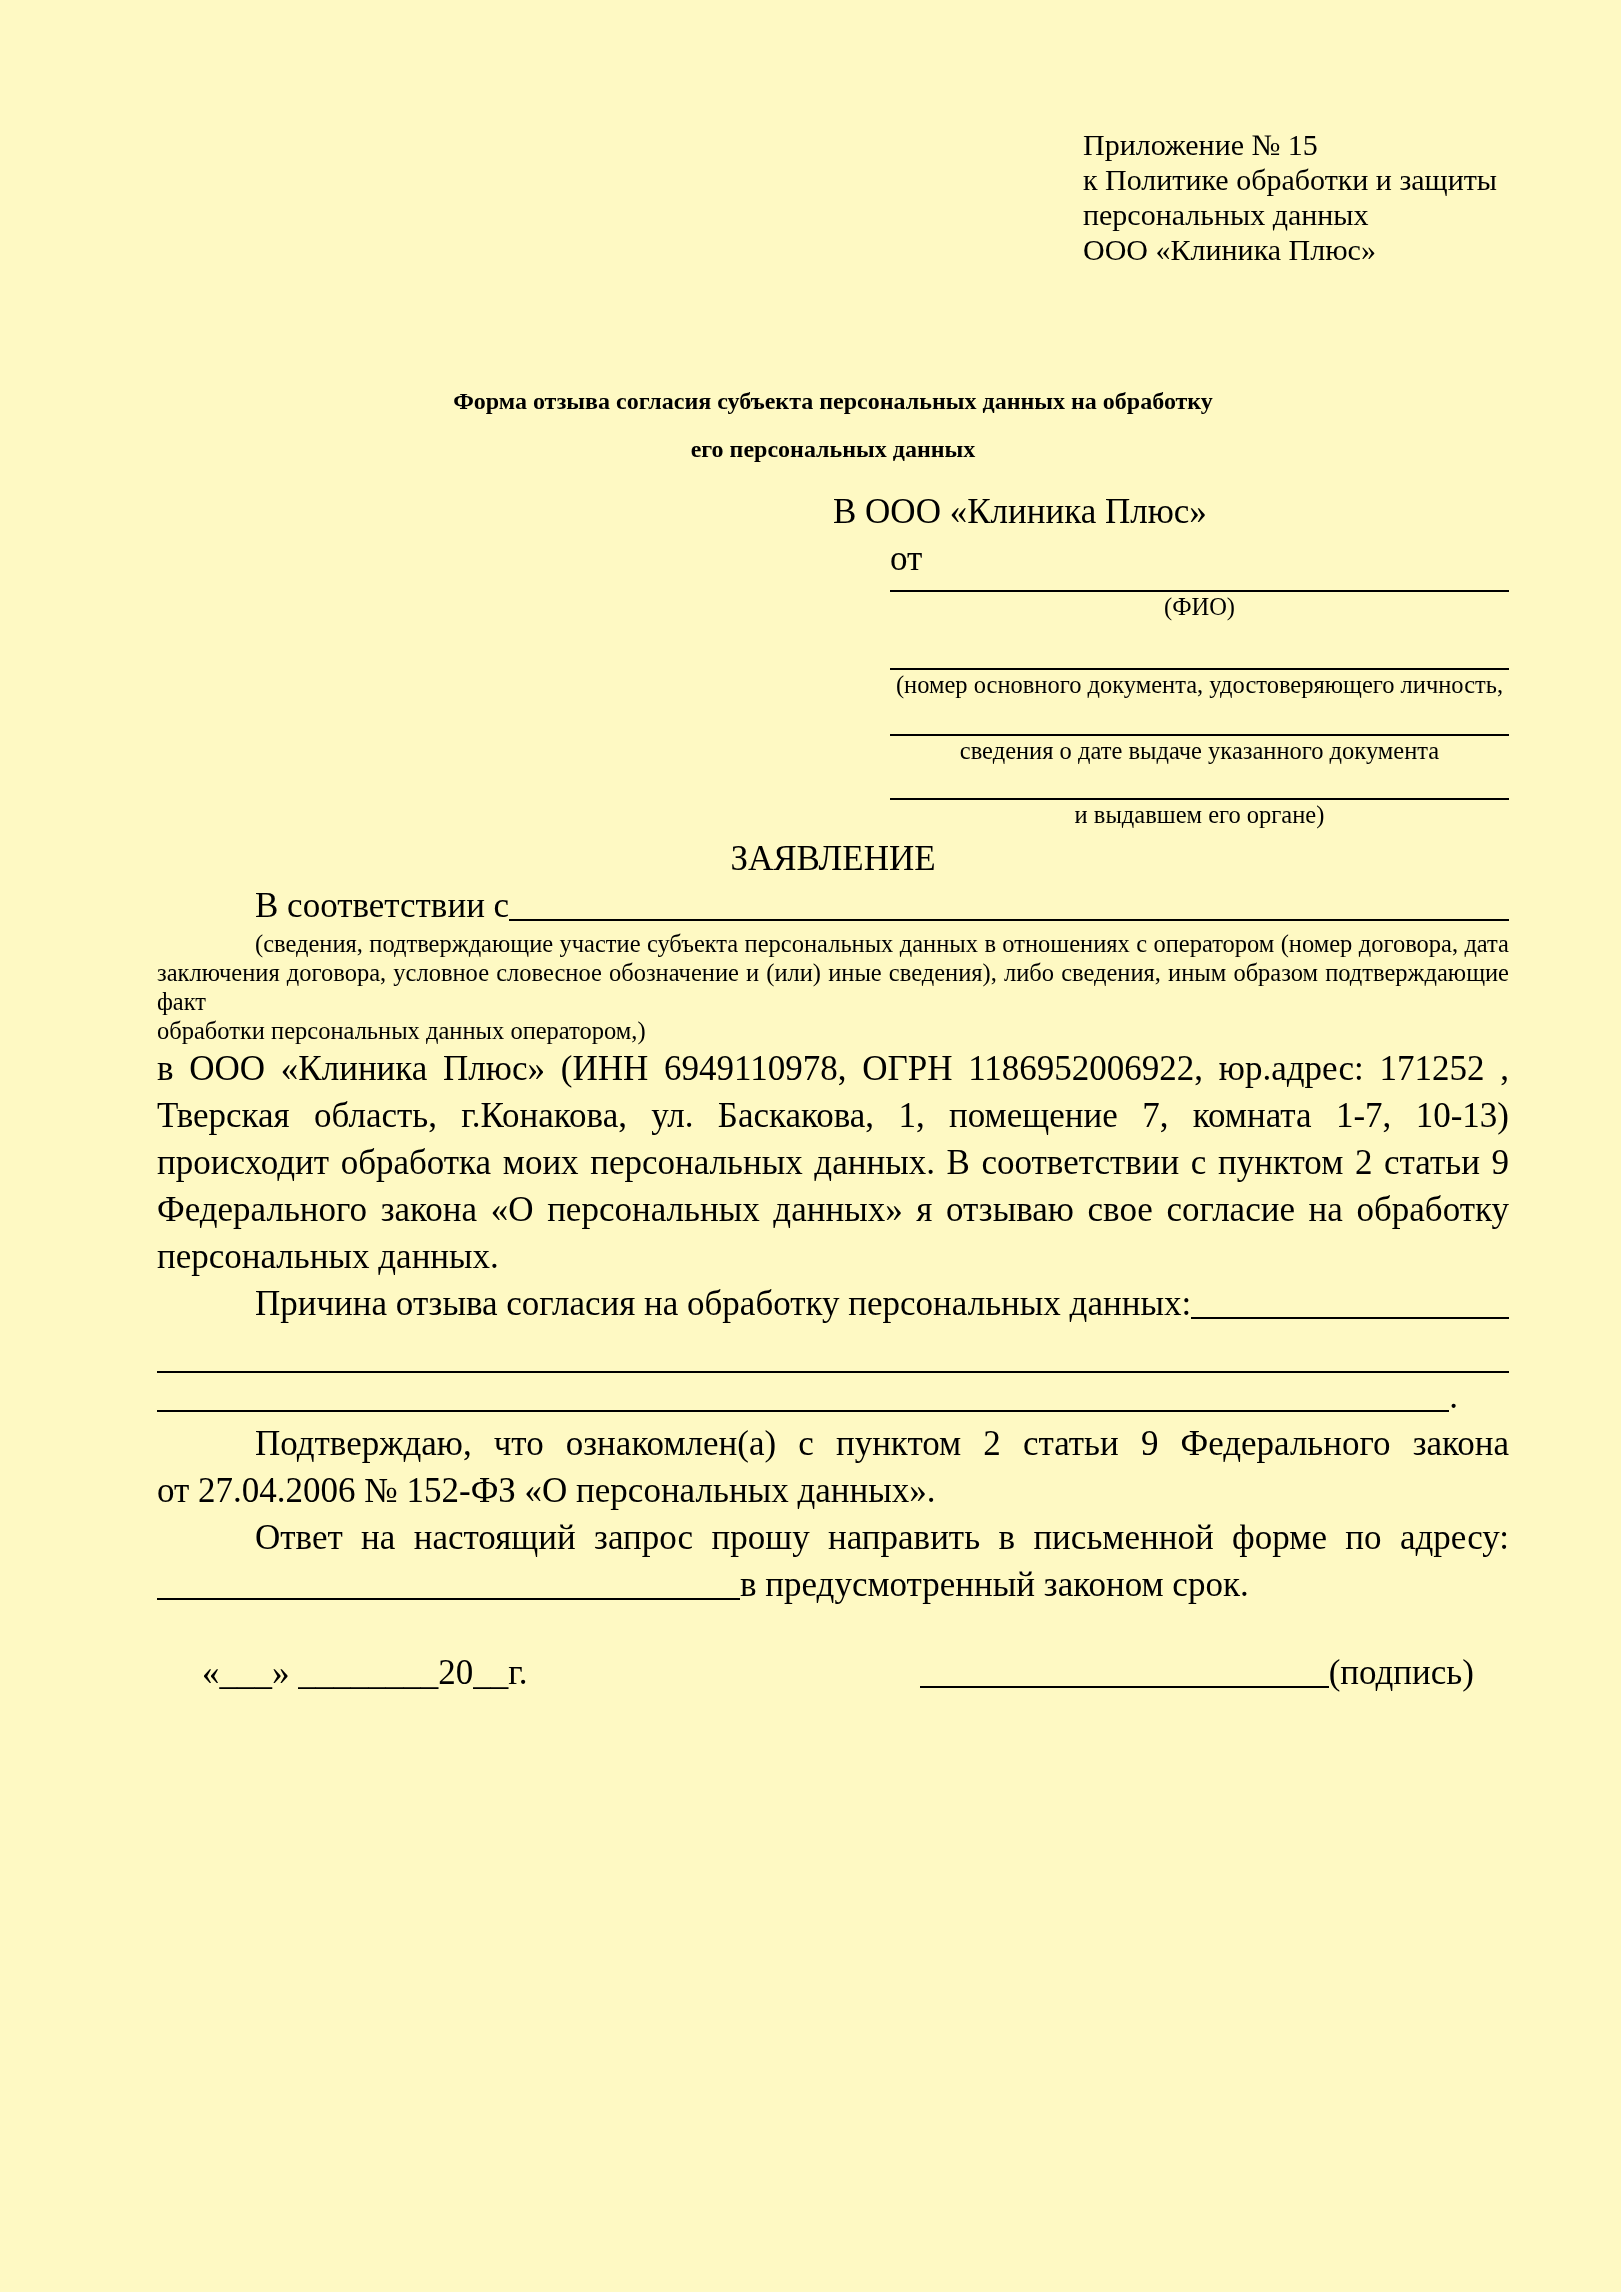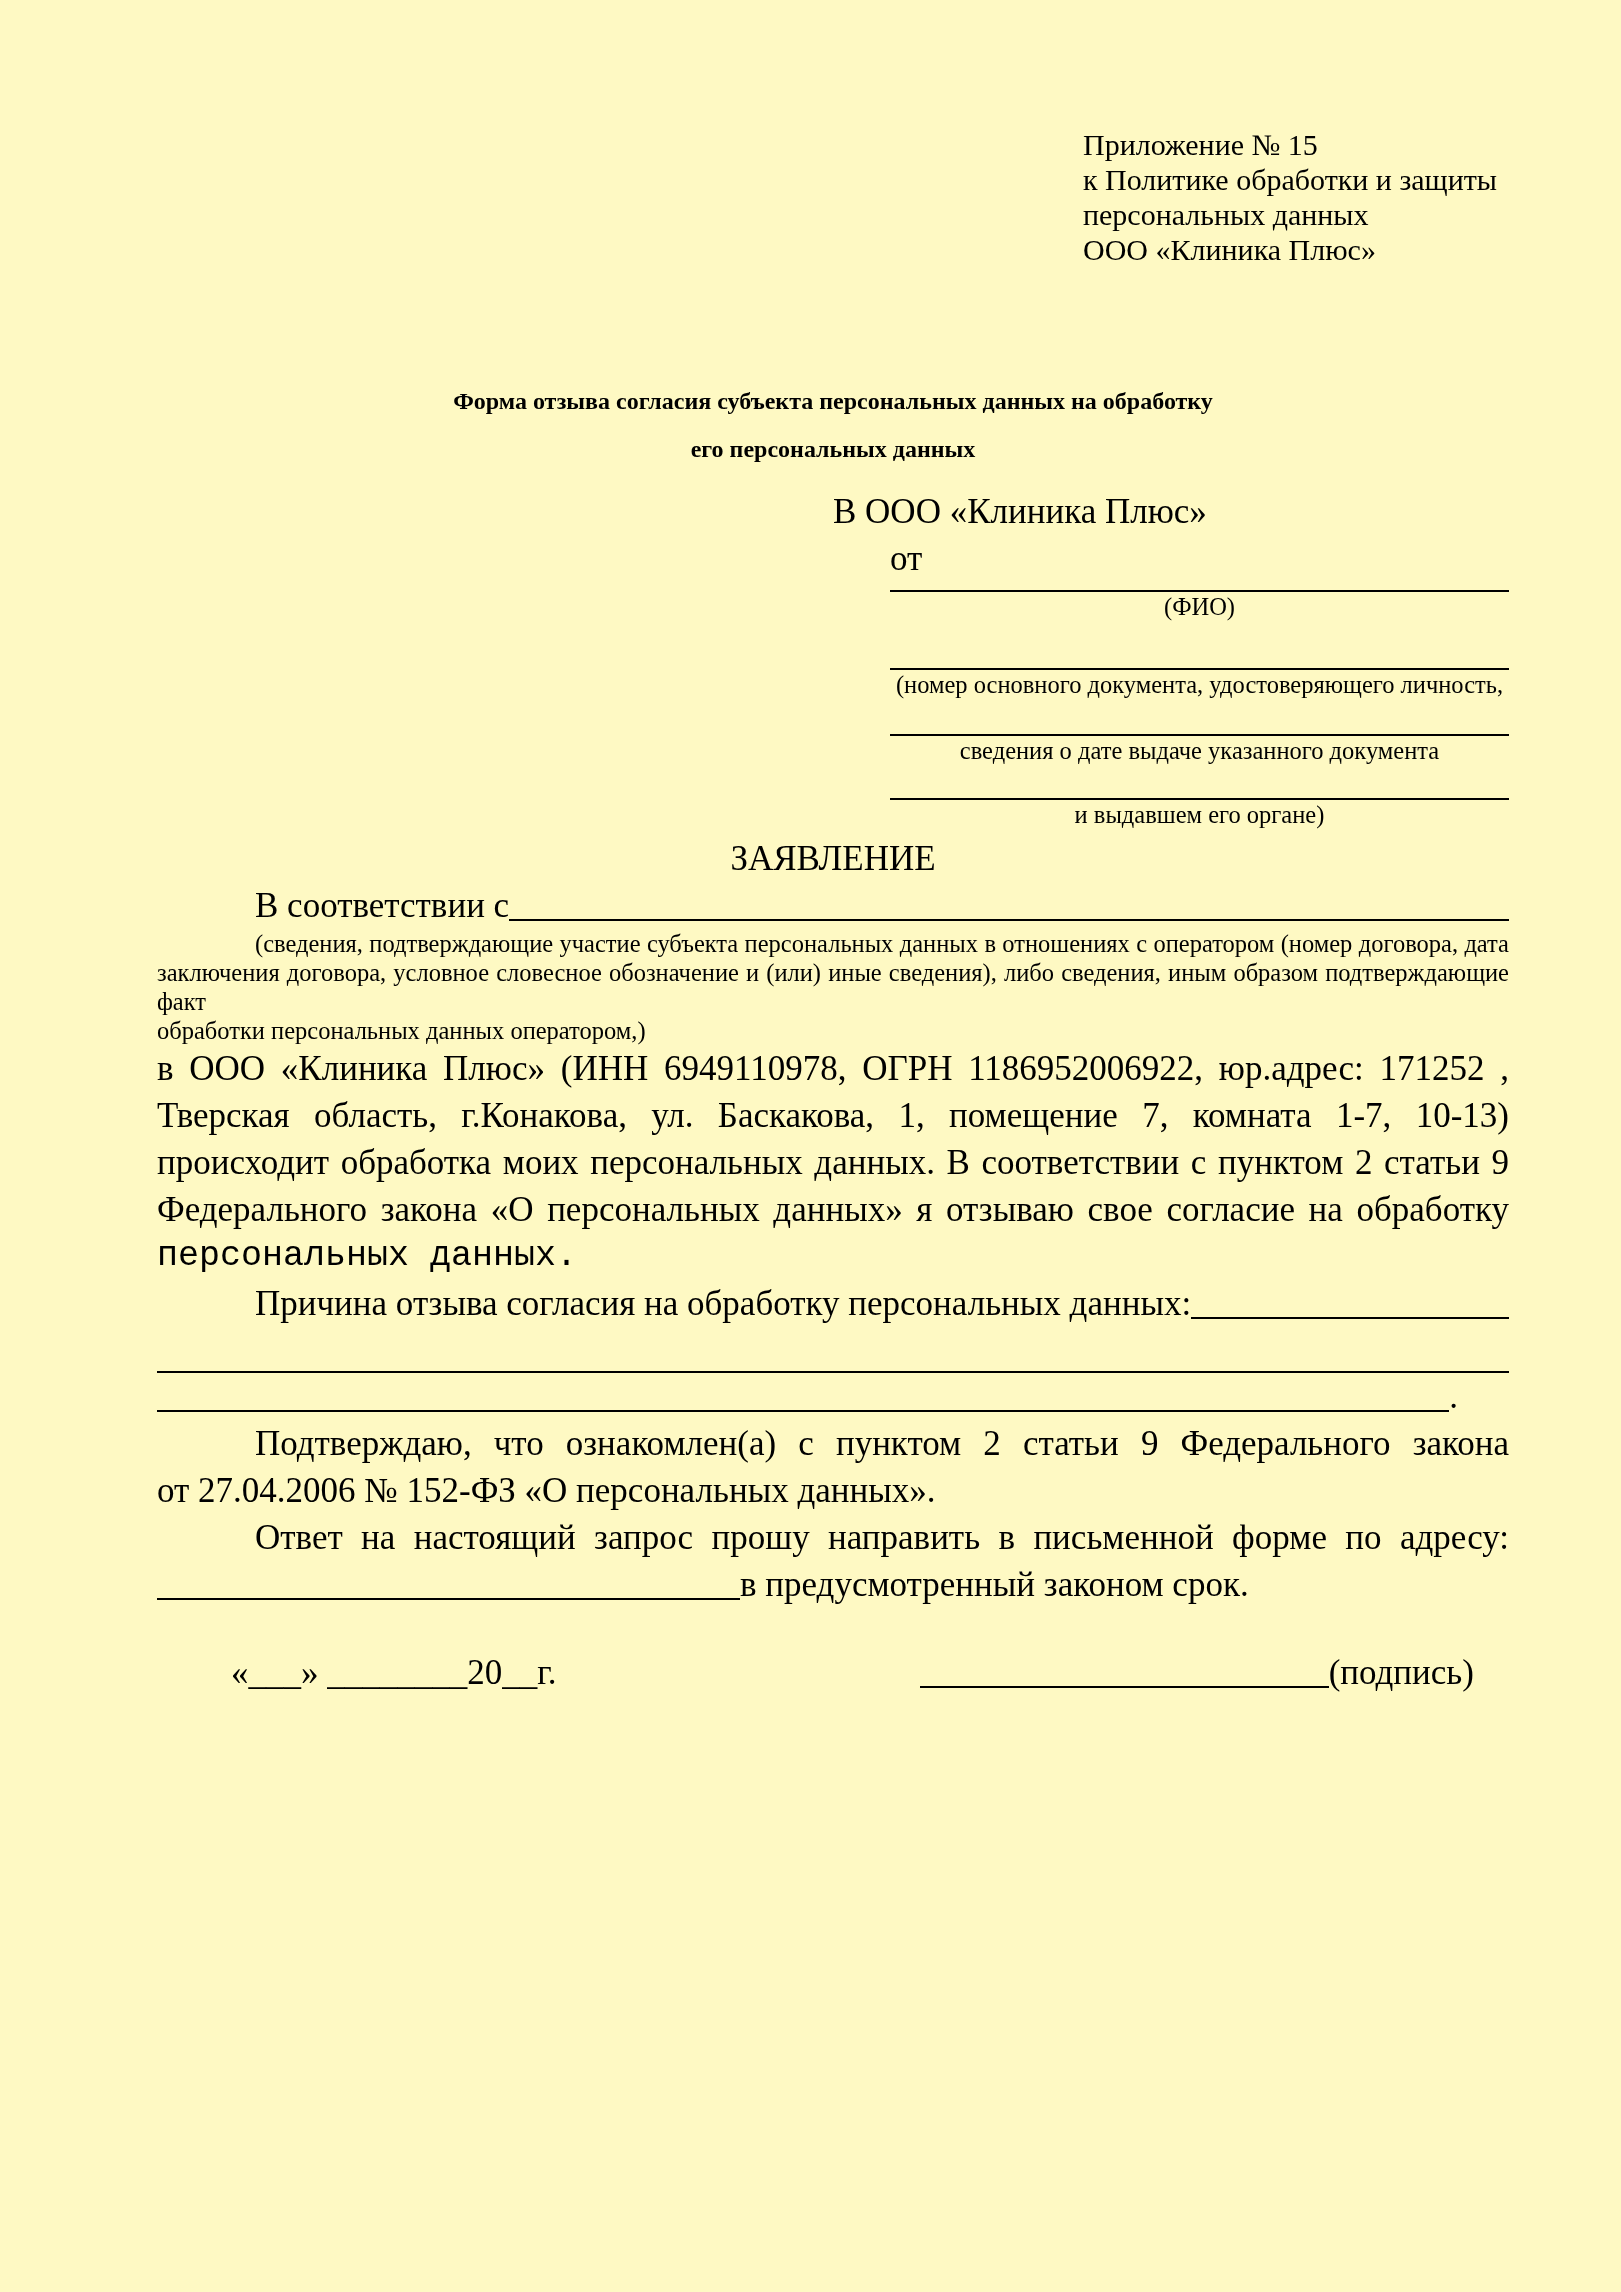--- a/index.html
+++ b/index.html
@@ -70,41 +70,41 @@
   .fine-print { font-size: 24.5px; line-height: 29px; }
   .fp-line { text-align: justify; text-align-last: justify; }
   .fp-first { text-indent: 98px; }
   .fp-last { text-align-last: left; }
   .body-line {
     font-size: 35px;
     line-height: 47px;
     text-align: justify;
     text-align-last: justify;
   }
-  .body-line.last { text-align-last: left; font-family: Liberation Mono, monospace; }
+  .body-line.last { text-align-last: left; }
   .ti { text-indent: 98px; }
   .blank-row {
     height: 44px;
     border-bottom: 2.9px solid #000;
   }
   .blank-row2 { padding-right: 51px; height: 47px; }
   .plain-line { font-size: 35px; line-height: 47px; }
   .addr-blank {
     width: 583px;
     flex: none;
   }
   
   .footer-row {
     display: flex;
     justify-content: space-between;
     margin-top: 41px;
     font-size: 35px;
     line-height: 47px;
   }
-  .date-group { margin-left: 74px; }
+  .date-group { margin-left: 45px; }
   .sig-group { display: flex; margin-right: 35px; }
   .sig-blank {
     width: 409px;
     border-bottom: 2.9px solid #000;
     margin-bottom: 7.8px;
     align-self: stretch;
   }
 </style>
 </head>
 <body>

